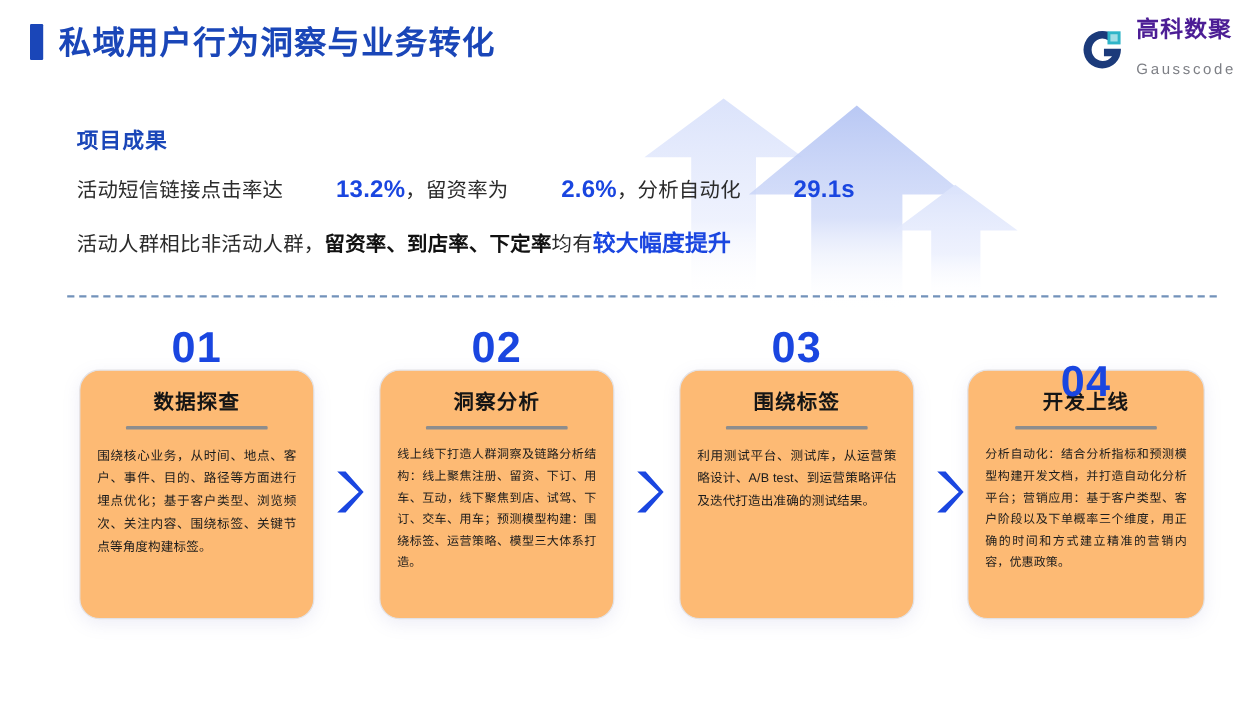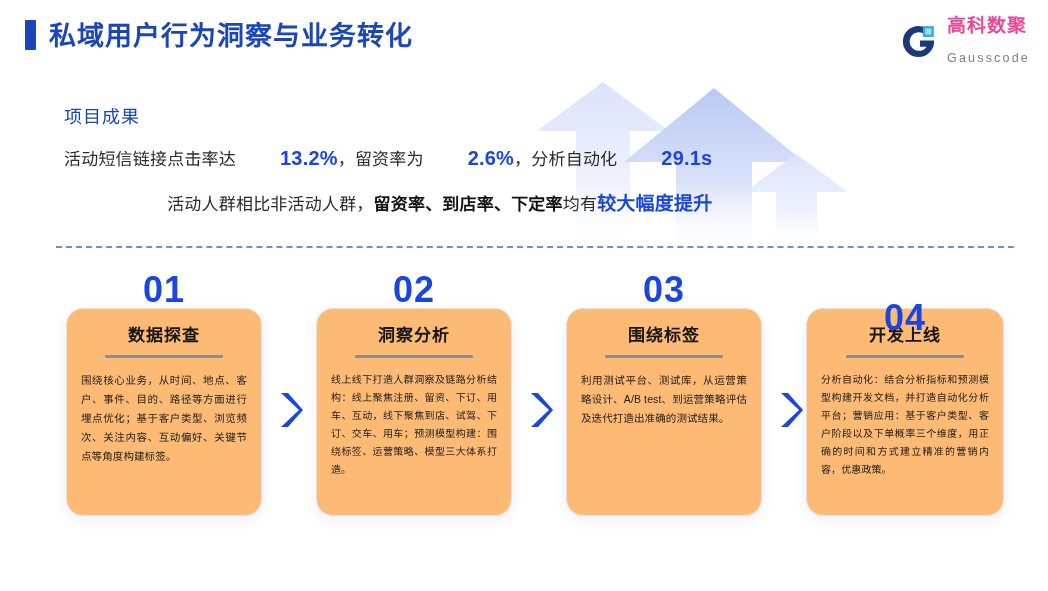--- a/index.html
+++ b/index.html
@@ -85,56 +85,56 @@
   }
   .logo-text {
     display: flex;
     flex-direction: column;
     justify-content: center;
     line-height: 1;
   }
   .logo-cn {
     font-size: 19px;
     font-weight: 700;
-    color: #ec4899;
+    color: #4c1d95;
     letter-spacing: 1px;
     line-height: 1.05;
   }
   .logo-en {
     font-size: 12.5px;
     color: #7d7f85;
     letter-spacing: 2.2px;
     line-height: 1.25;
     margin-top: 15px;
   }
 
   
   .results {
     position: absolute;
     left: 64px;
     top: 108px;
     z-index: 4;
   }
   .results-heading {
     font-size: 18px;
-    font-weight: 400;
+    font-weight: 700;
     color: #1a46b8;
     letter-spacing: 1px;
     line-height: 1;
     margin-bottom: 22px;
   }
   .results-line {
     font-size: 17px;
     color: #2b2b2b;
     line-height: 1;
     white-space: nowrap;
     margin-bottom: 26px;
     letter-spacing: 0.2px;
   }
-  .results-line:last-child { margin-bottom: 12px; text-align: right; }
+  .results-line:last-child { margin-bottom: 12px; }
   .stat {
     color: #1a46e0;
     font-weight: 700;
     font-size: 20px;
     margin-left: 44px;
   }
   .em-dark {
     color: #111111;
     font-weight: 700;
   }
@@ -298,21 +298,21 @@
 
   <div class="divider"></div>
 
   <div class="steps">
 
     <div class="step" style="left:66px;">
       <div class="step-num">01</div>
       <div class="card">
         <div class="card-title">数据探查</div>
         <div class="card-rule"></div>
-        <div class="card-body">围绕核心业务，从时间、地点、客户、事件、目的、路径等方面进行埋点优化；基于客户类型、浏览频次、关注内容、互动偏好、关键节点等角度构建标签。</div>
+        <div class="card-body">围绕核心业务，从时间、地点、客户、事件、目的、路径等方面进行埋点优化；基于客户类型、浏览频次、关注内容、围绕标签、关键节点等角度构建标签。</div>
       </div>
     </div>
 
     <svg class="chevron" style="left:278px;" viewBox="0 0 26 40" aria-hidden="true">
       <path d="M3 3 L21 20 L3 37 L10 37 L25 20 L10 3 Z" fill="#1a46e0"></path>
     </svg>
 
     <div class="step" style="left:316px;">
       <div class="step-num">02</div>
       <div class="card wide">

